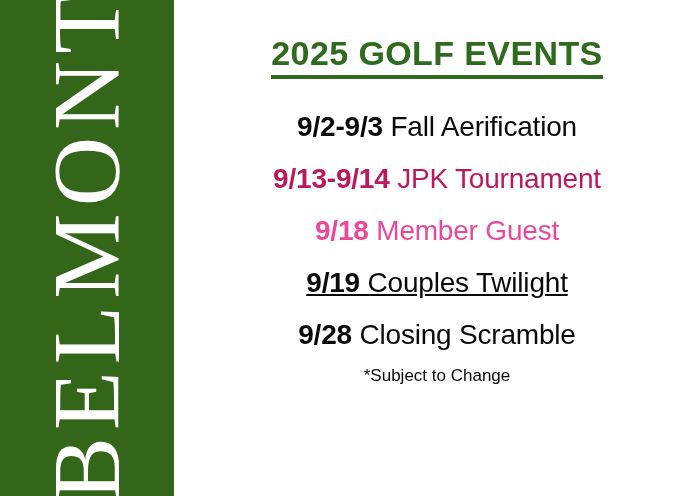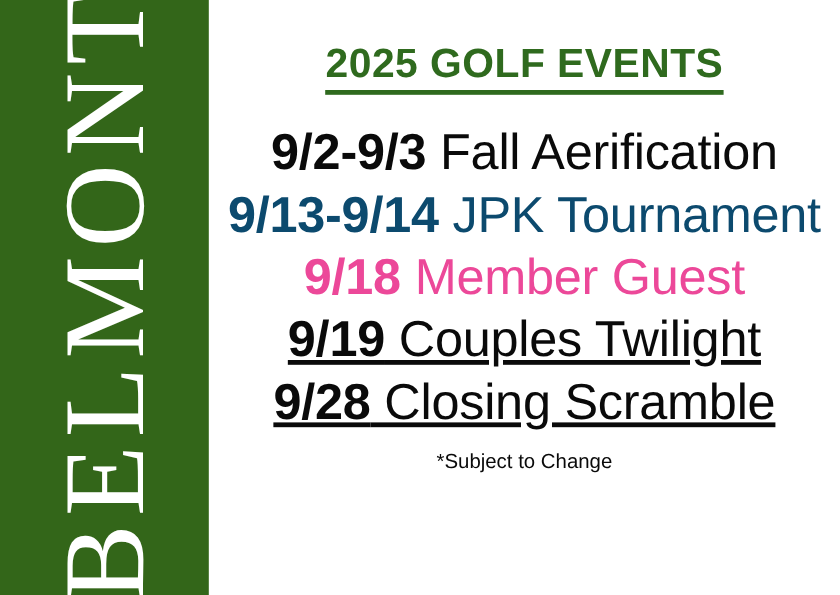--- a/index.html
+++ b/index.html
@@ -89,35 +89,35 @@
     display: flex;
     flex-direction: column;
     align-items: center;
   }
 
   .event-row {
     display: block;
     white-space: nowrap;
     color: #0a0a0a;
     font-family: "Liberation Sans", sans-serif;
-    font-size: 42px;
+    font-size: 28px;
     line-height: 52px;
     letter-spacing: -0.2px;
   }
 
   .event-date {
     font-weight: bold;
   }
 
   .event-name {
     font-weight: 400;
   }
 
   .disclaimer {
-    margin-top: 14px;
+    margin-top: 5px;
     color: #0a0a0a;
     font-family: "Liberation Sans", sans-serif;
     font-size: 17px;
     line-height: 20px;
     font-weight: 400;
     text-align: center;
     white-space: nowrap;
   }
 </style>
 </head>
@@ -134,33 +134,33 @@
   <div class="content">
 
     <div class="events-title" style="color: rgb(47, 106, 30); border-bottom-color: rgb(47, 106, 30);">2025 GOLF EVENTS</div>
 
     <div class="events-list">
 
       <div class="event-row" style="color: rgb(10, 10, 10);">
         <span class="event-date">9/2-9/3</span><span class="event-name">&nbsp;Fall Aerification</span>
       </div>
 
-      <div class="event-row" style="color: #0c4a6e;">
+      <div class="event-row" style="color: #be185d;">
         <span class="event-date">9/13-9/14</span><span class="event-name">&nbsp;JPK Tournament</span>
       </div>
 
       <div class="event-row" style="color: #ec4899;">
         <span class="event-date">9/18</span><span class="event-name">&nbsp;Member Guest</span>
       </div>
 
       <div class="event-row" style="color: rgb(10, 10, 10); text-decoration: underline;">
         <span class="event-date">9/19</span><span class="event-name">&nbsp;Couples Twilight</span>
       </div>
 
-      <div class="event-row" style="color: rgb(10, 10, 10); text-decoration: underline;">
+      <div class="event-row" style="color: rgb(10, 10, 10);">
         <span class="event-date">9/28</span><span class="event-name">&nbsp;Closing Scramble</span>
       </div>
 
     </div>
 
     <div class="disclaimer" style="color: rgb(10, 10, 10);">*Subject to Change</div>
 
   </div>
 
 </div>

